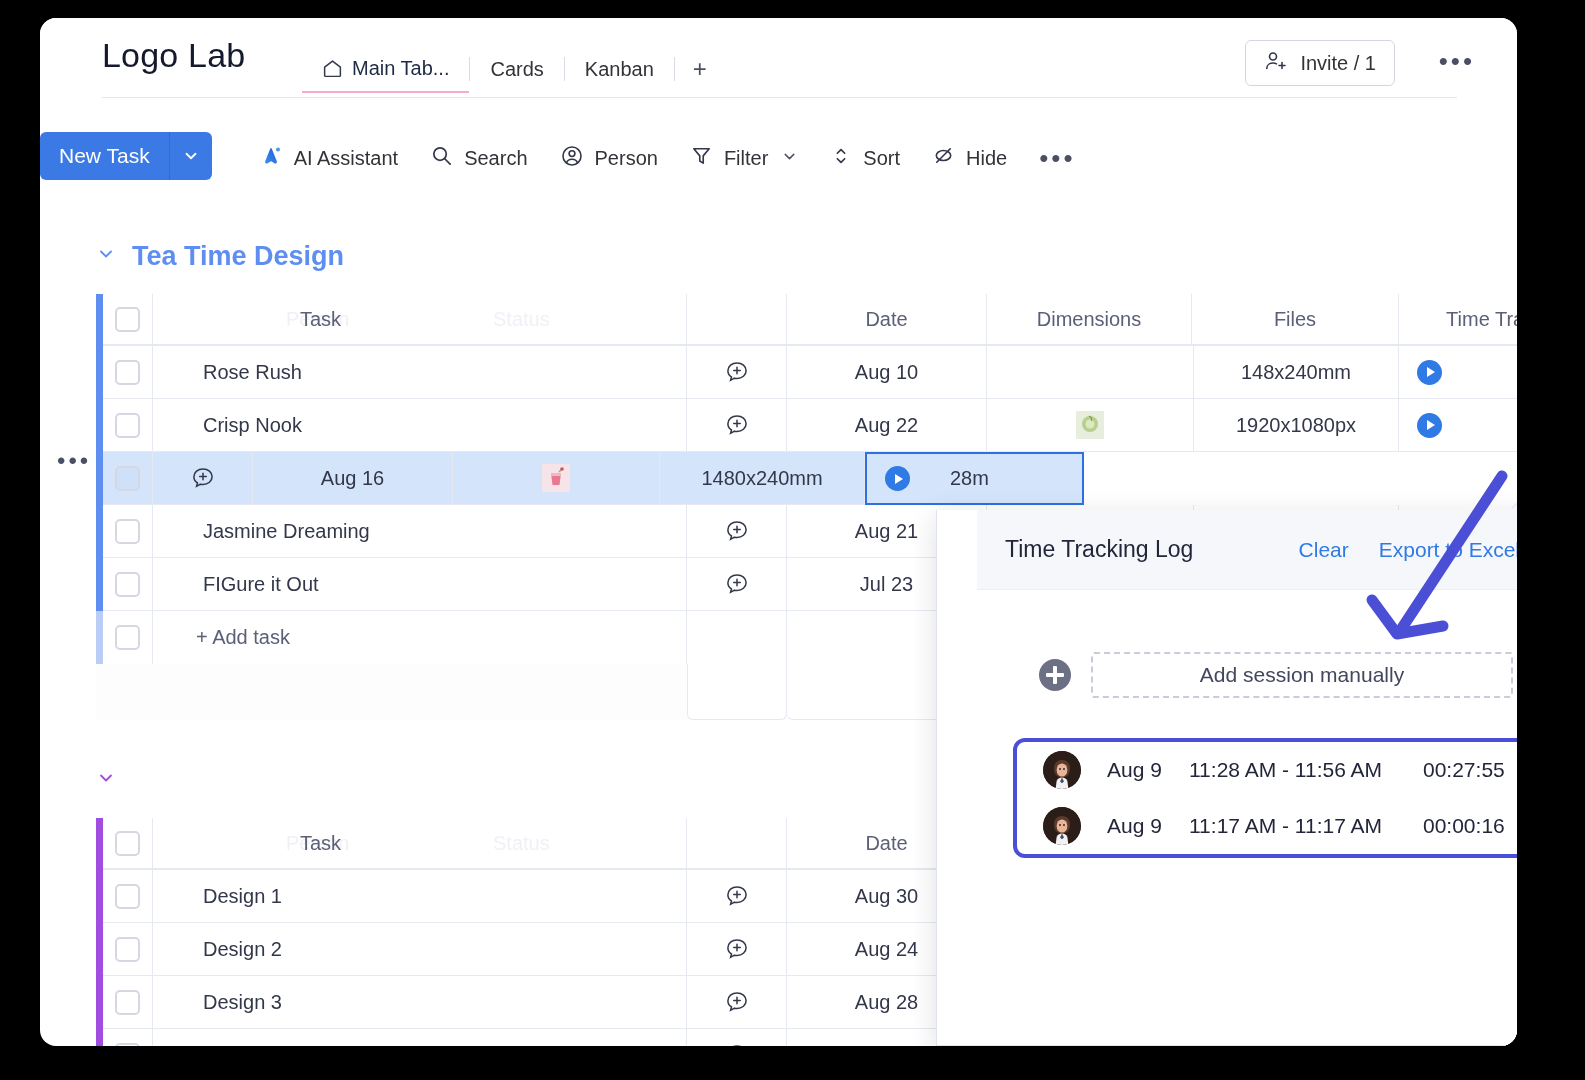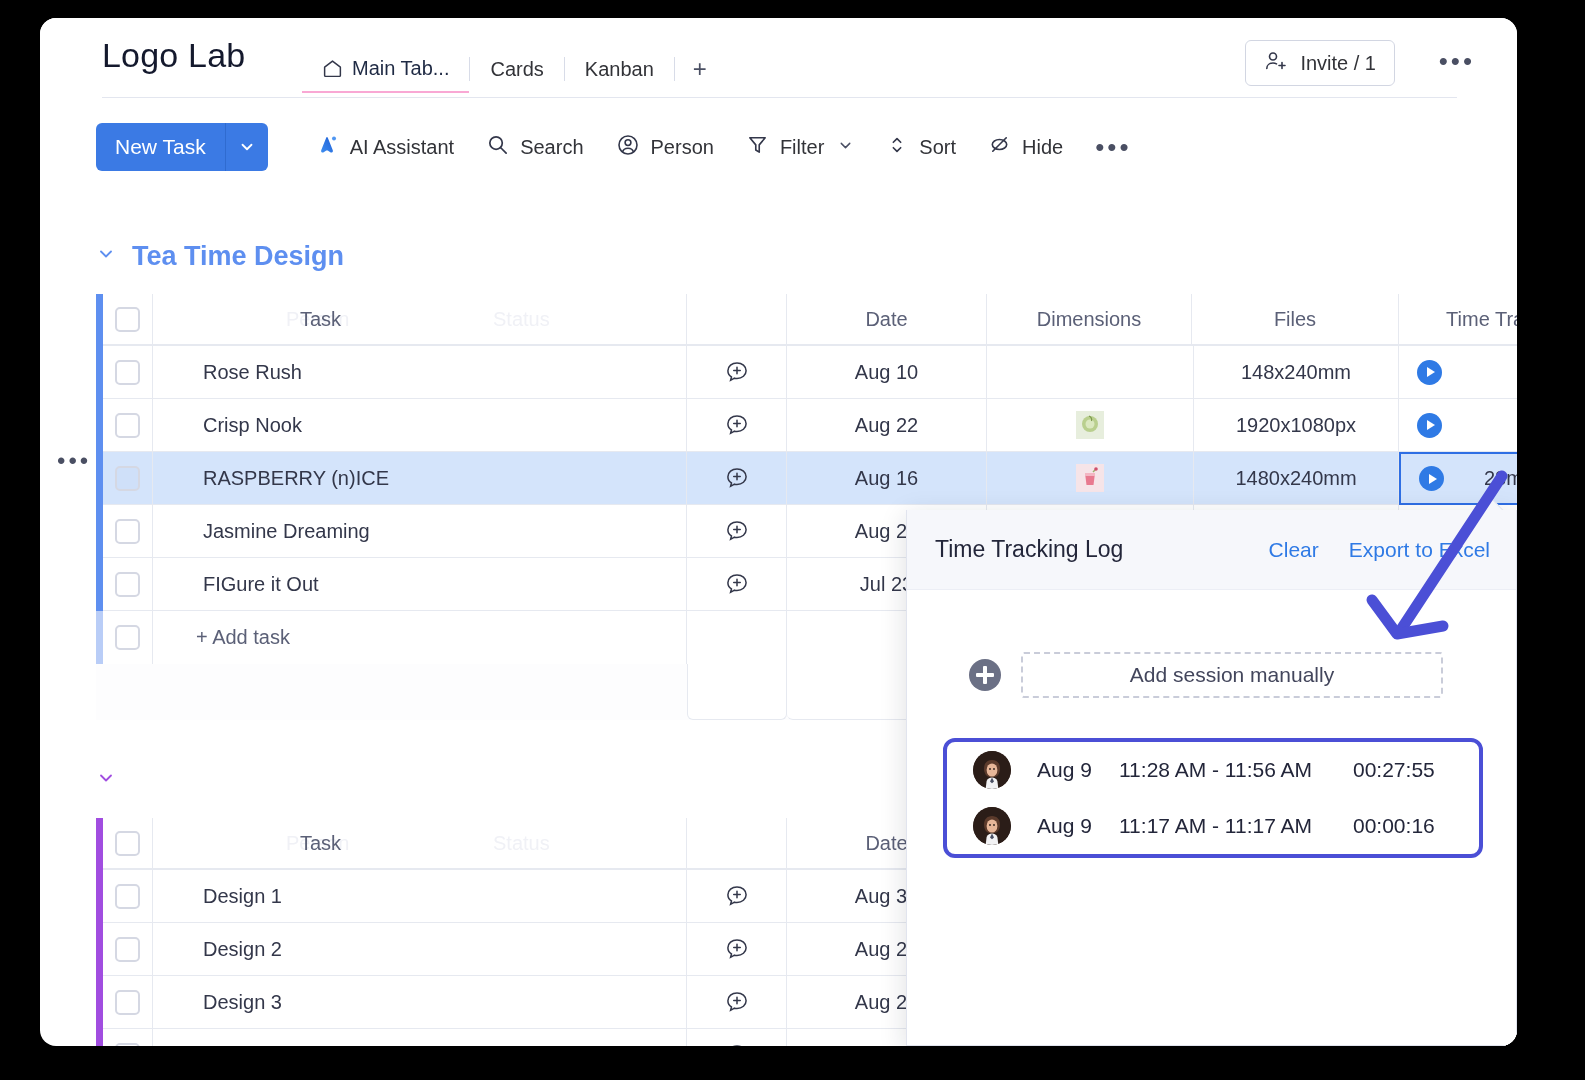--- a/index.html
+++ b/index.html
@@ -67,21 +67,21 @@
   }
   .topbar-more {
     position: absolute; right: 42px; top: 36px;
     font-size: 26px; letter-spacing: 3px; color: #4a4f63; cursor: pointer;
     line-height: 14px;
   }
 
   
   .toolbar {
     position: absolute; left: 0; top: 96px; width: 1477px; height: 66px;
-    display: flex; align-items: center; padding-left: 56px; gap: 0;
+    display: flex; align-items: flex-end; gap: 0;
   }
   .newtask {
     display: flex; align-items: center;
     height: 48px; border-radius: 6px; overflow: hidden;
     background: #3b7ae4; cursor: pointer;
     margin-right: 34px;
   }
   .newtask-label {
     padding: 0 19px; color: #fff; font-size: 21px; line-height: 48px;
   }
@@ -200,27 +200,28 @@
   .summary .sbox2 {
     flex: 0 0 200px;
     border: 1px solid #e6e9f0; border-top: none; border-left: none;
     border-bottom-left-radius: 6px; border-bottom-right-radius: 6px;
     background: #fff;
   }
 
   
   .popup {
     position: absolute;
-    left: 866px; top: 322px;
+    left: 896px; top: 322px;
     width: 611px; height: 536px;
     background: #fff;
     border: 1px solid #e1e4ee;
     border-top: none;
     box-shadow: 0 6px 26px rgba(20,25,45,.14);
     z-index: 30;
+    padding-left: 40px;
   }
   .popup-arrow {
     position: absolute; left: 575px; top: -11px;
     width: 22px; height: 11px; overflow: hidden;
   }
   .popup-arrow::after {
     content: ""; position: absolute; left: 0; top: 3px;
     width: 17px; height: 17px; background: #f6f7fb;
     border: 1px solid #e1e4ee;
     transform: rotate(45deg);
@@ -513,23 +514,20 @@
             <div class="cell c-time">
               <span class="play"></span>
               <span class="time-val"></span>
             </div>
           </div>
 
           <div class="row sel">
             <div class="accent" style="background:#5e8ff0"></div>
             <div class="cell c-check">
                 <div class="chk"></div>
-              </div>
-            <div class="cell c-task">
-                <span class="task-text">RASPBERRY (n)ICE</span>
               </div>
             <div class="cell c-chat">
               <span class="chat-icon">
                 <svg width="26" height="26" viewBox="0 0 24 24" fill="none" stroke="#33374a" stroke-width="1.4">
                     <path d="M12 3.6c4.7 0 8.4 3.2 8.4 7.2s-3.7 7.2-8.4 7.2c-.8 0-1.6-.1-2.3-.3l-3.6 2 .8-3.1C4.9 15.3 3.6 13.2 3.6 10.8 3.6 6.8 7.3 3.6 12 3.6z"></path>
                     <path d="M12 7.6v6M9 10.6h6" stroke-linecap="round"></path>
                   </svg>
               </span>
             </div>
             <div class="cell c-date">

